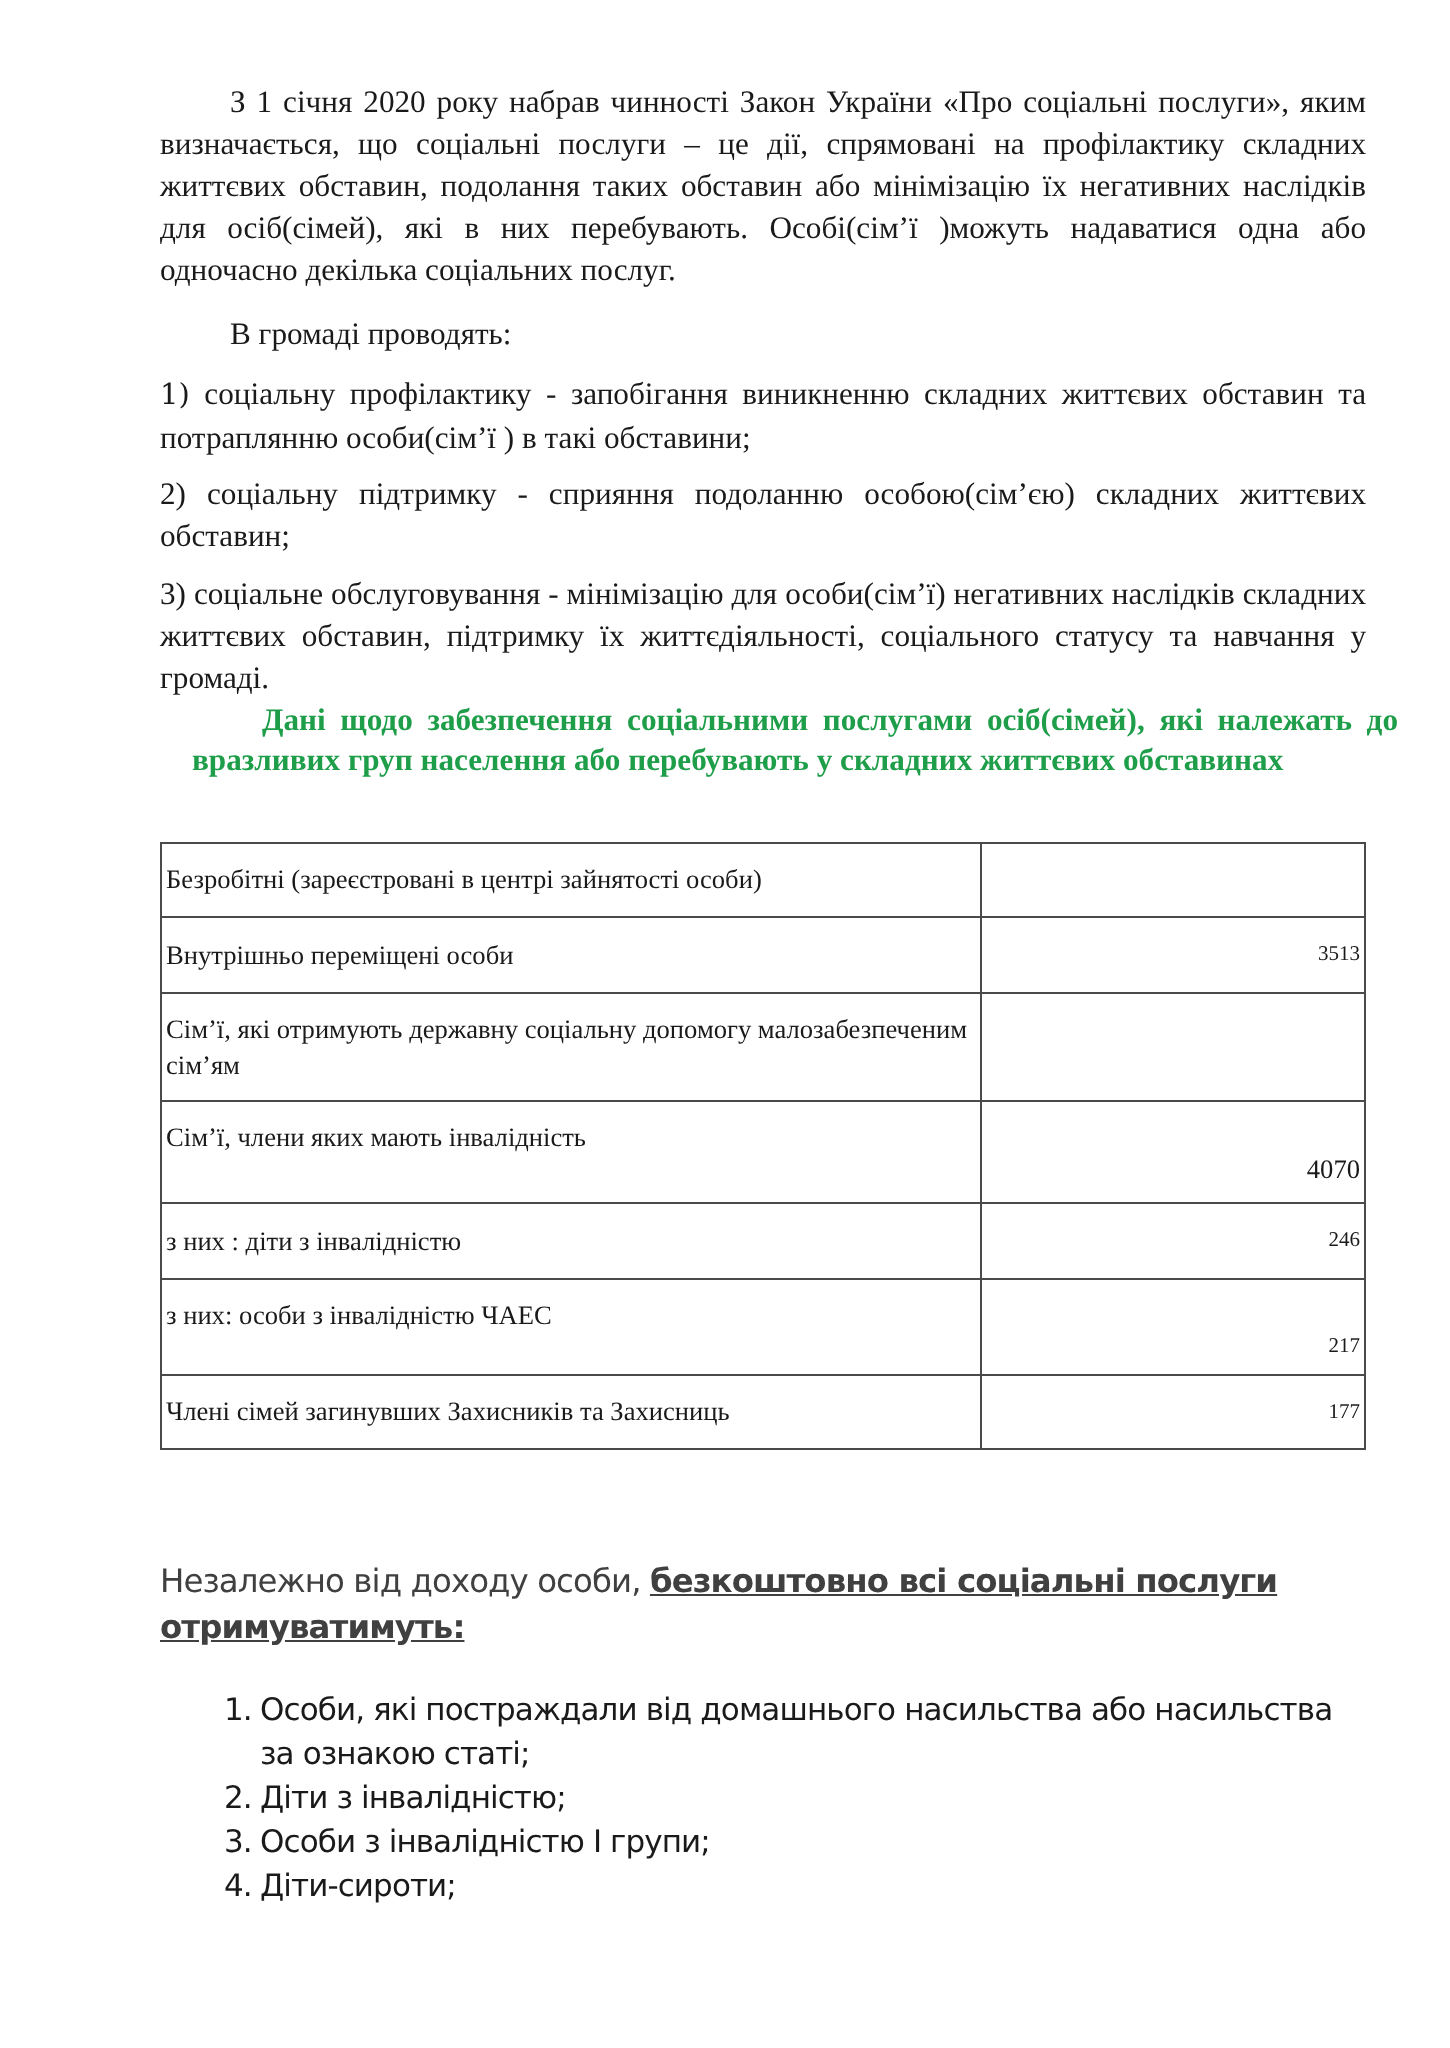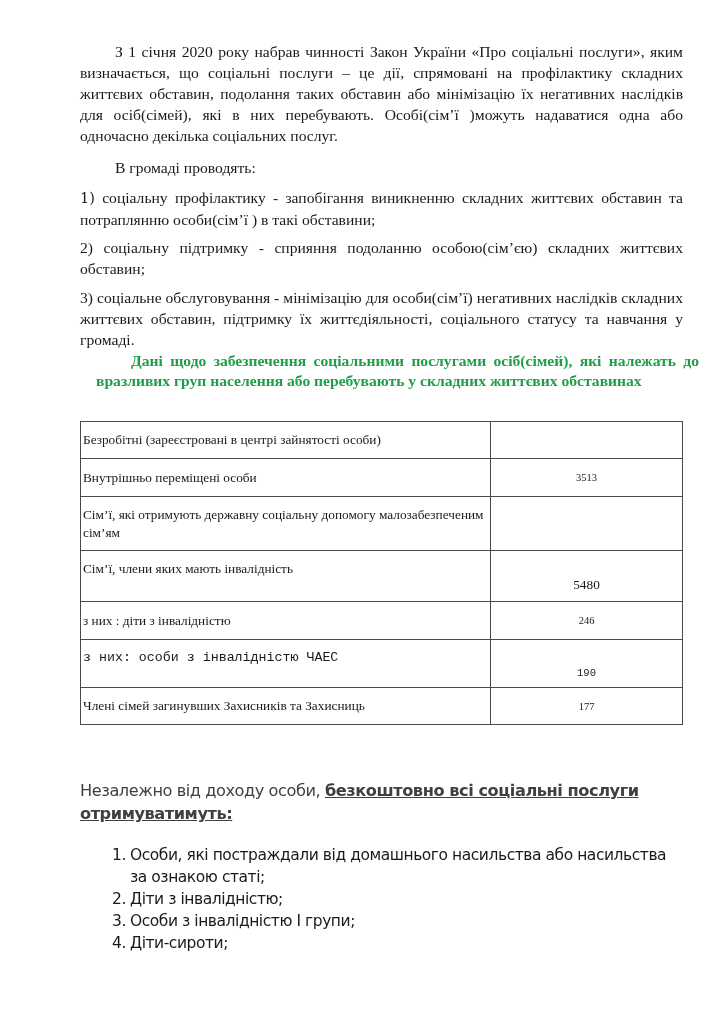--- a/index.html
+++ b/index.html
@@ -77,34 +77,34 @@
       border: 1.3px solid #4a4a4a;
       padding: 0 2px;
       vertical-align: middle;
     }
     #data-table td.label {
       width: 405px;
       font-size: 13.3px;
       line-height: 18px;
     }
     #data-table td.value {
-      text-align: center;
+      text-align: right;
       font-size: 10.5px;
     }
     #data-table td.value.big {
       font-size: 13.3px;
     }
     #data-table td.top { vertical-align: top; padding-top: 9px; }
     #data-table td.bottomv { vertical-align: bottom; padding-bottom: 8px; }
     #data-table tr.r1 { height: 37px; }
     #data-table tr.r2 { height: 38px; margin-left: 16px; }
     #data-table tr.r3 { height: 54px; }
     #data-table tr.r4 { height: 51px; }
     #data-table tr.r5 { height: 38px; }
-    #data-table tr.r6 { height: 48px; font-family: Liberation Mono, monospace; }
+    #data-table tr.r6 { height: 48px; }
     #data-table tr.r7 { height: 38px; }
     #data-table tr.r8 { height: 37px; }
 
     .sans {
       font-family: "DejaVu Sans", "Liberation Sans", sans-serif;
     }
     #free-heading {
       position: absolute;
       top: 779px;
       left: 0;
@@ -168,29 +168,29 @@
       <tr class="r2">
         <td class="label">Внутрішньо переміщені особи</td>
         <td class="value">3513</td>
       </tr>
       <tr class="r3">
         <td class="label">Сім’ї, які отримують державну соціальну допомогу малозабезпеченим сім’ям</td>
         <td class="value"></td>
       </tr>
       <tr class="r4">
         <td class="label top">Сім’ї, члени яких мають інвалідність</td>
-        <td class="value big bottomv">5480</td>
+        <td class="value big bottomv">4070</td>
       </tr>
       <tr class="r5">
         <td class="label">з них : діти з інвалідністю</td>
         <td class="value">246</td>
       </tr>
       <tr class="r6">
         <td class="label top">з них: особи з інвалідністю ЧАЕС</td>
-        <td class="value bottomv">190</td>
+        <td class="value bottomv">217</td>
       </tr>
       <tr class="r8">
         <td class="label">Члені сімей загинувших Захисників та Захисниць</td>
         <td class="value">177</td>
       </tr>
     </tbody>
   </table>
 
   <p id="free-heading" class="sans"><span>Незалежно від  доходу особи, </span><span class="bu">безкоштовно всі соціальні послуги отримуватимуть:</span></p>
 

